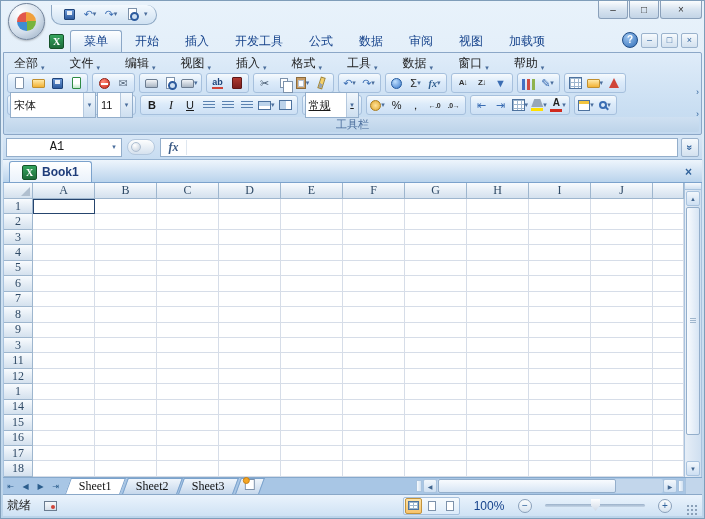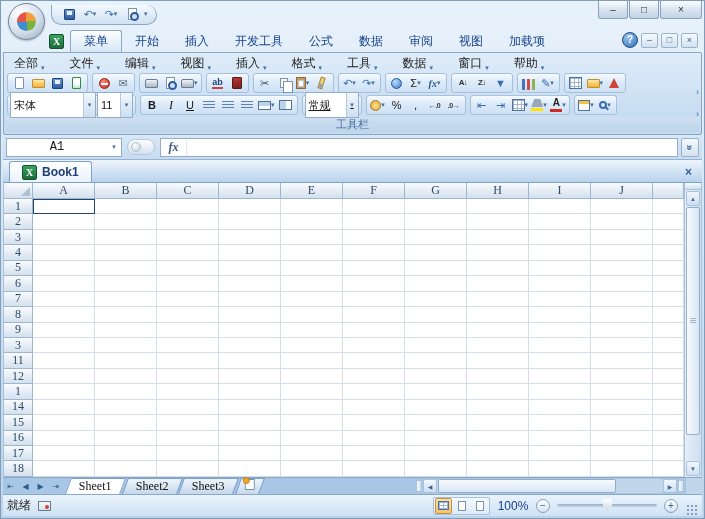--- a/index.html
+++ b/index.html
@@ -171,21 +171,21 @@
   .sfill{flex:1}
   .hsplit{width:6px;margin:2px 1px;background:linear-gradient(90deg,#f7fafd,#cfe0f1);border:1px solid #a9c3de}
   .hbtn{width:14px;display:flex;align-items:center;justify-content:center;font-size:6px;color:#41658f;
         background:linear-gradient(#f2f7fc,#cddff2);border:1px solid #a9c3de;border-radius:2px;margin:1px 0}
   .htrack{width:226px;margin:1px 0;background:#c2d6eb;position:relative;border-radius:2px}
   .hthumb{position:absolute;left:1px;top:0;bottom:0;width:178px;background:linear-gradient(#f8fbfe,#d7e5f4);
         border:1px solid #93aecb;border-radius:2px}
   .hcorner{width:17px;background:#c2d6eb;border-left:1px solid #a9c3de}
 
   
-  .statusbar{height:22px;flex:none;display:flex;align-items:center;gap:7px;padding:0 4px;
+  .statusbar{height:22px;flex:none;display:flex;align-items:center;gap:13px;padding:0 4px;
         background:linear-gradient(#eaf3fc,#cfe2f4);border-top:1px solid #8aa8c8}
   .ready{font-size:12px}
   .sfill2{flex:1}
   .viewbtns{display:flex;gap:1px;background:linear-gradient(#f6fafd,#dcebfa);border:1px solid #a6c0dd;border-radius:2px;padding:0 1px}
   .zoomlabel{font-size:12px;color:#15428b;min-width:32px;text-align:center}
   .zbtn{width:14px;height:14px;border-radius:50%;background:linear-gradient(#fbfdfe,#d8e4f0);border:1px solid #8aa0ba;
         display:flex;align-items:center;justify-content:center;font-size:10px;color:#31639c;line-height:1}
   .ztrack{width:100px;height:3px;background:linear-gradient(#9ab0c9,#c6d6e7);border-radius:2px;position:relative}
   .zthumb{position:absolute;left:46px;top:-5px;width:9px;height:12px;background:linear-gradient(#fdfeff,#cfd9e6);
         clip-path:polygon(0 0,100% 0,100% 55%,50% 100%,0 55%);border:none}

